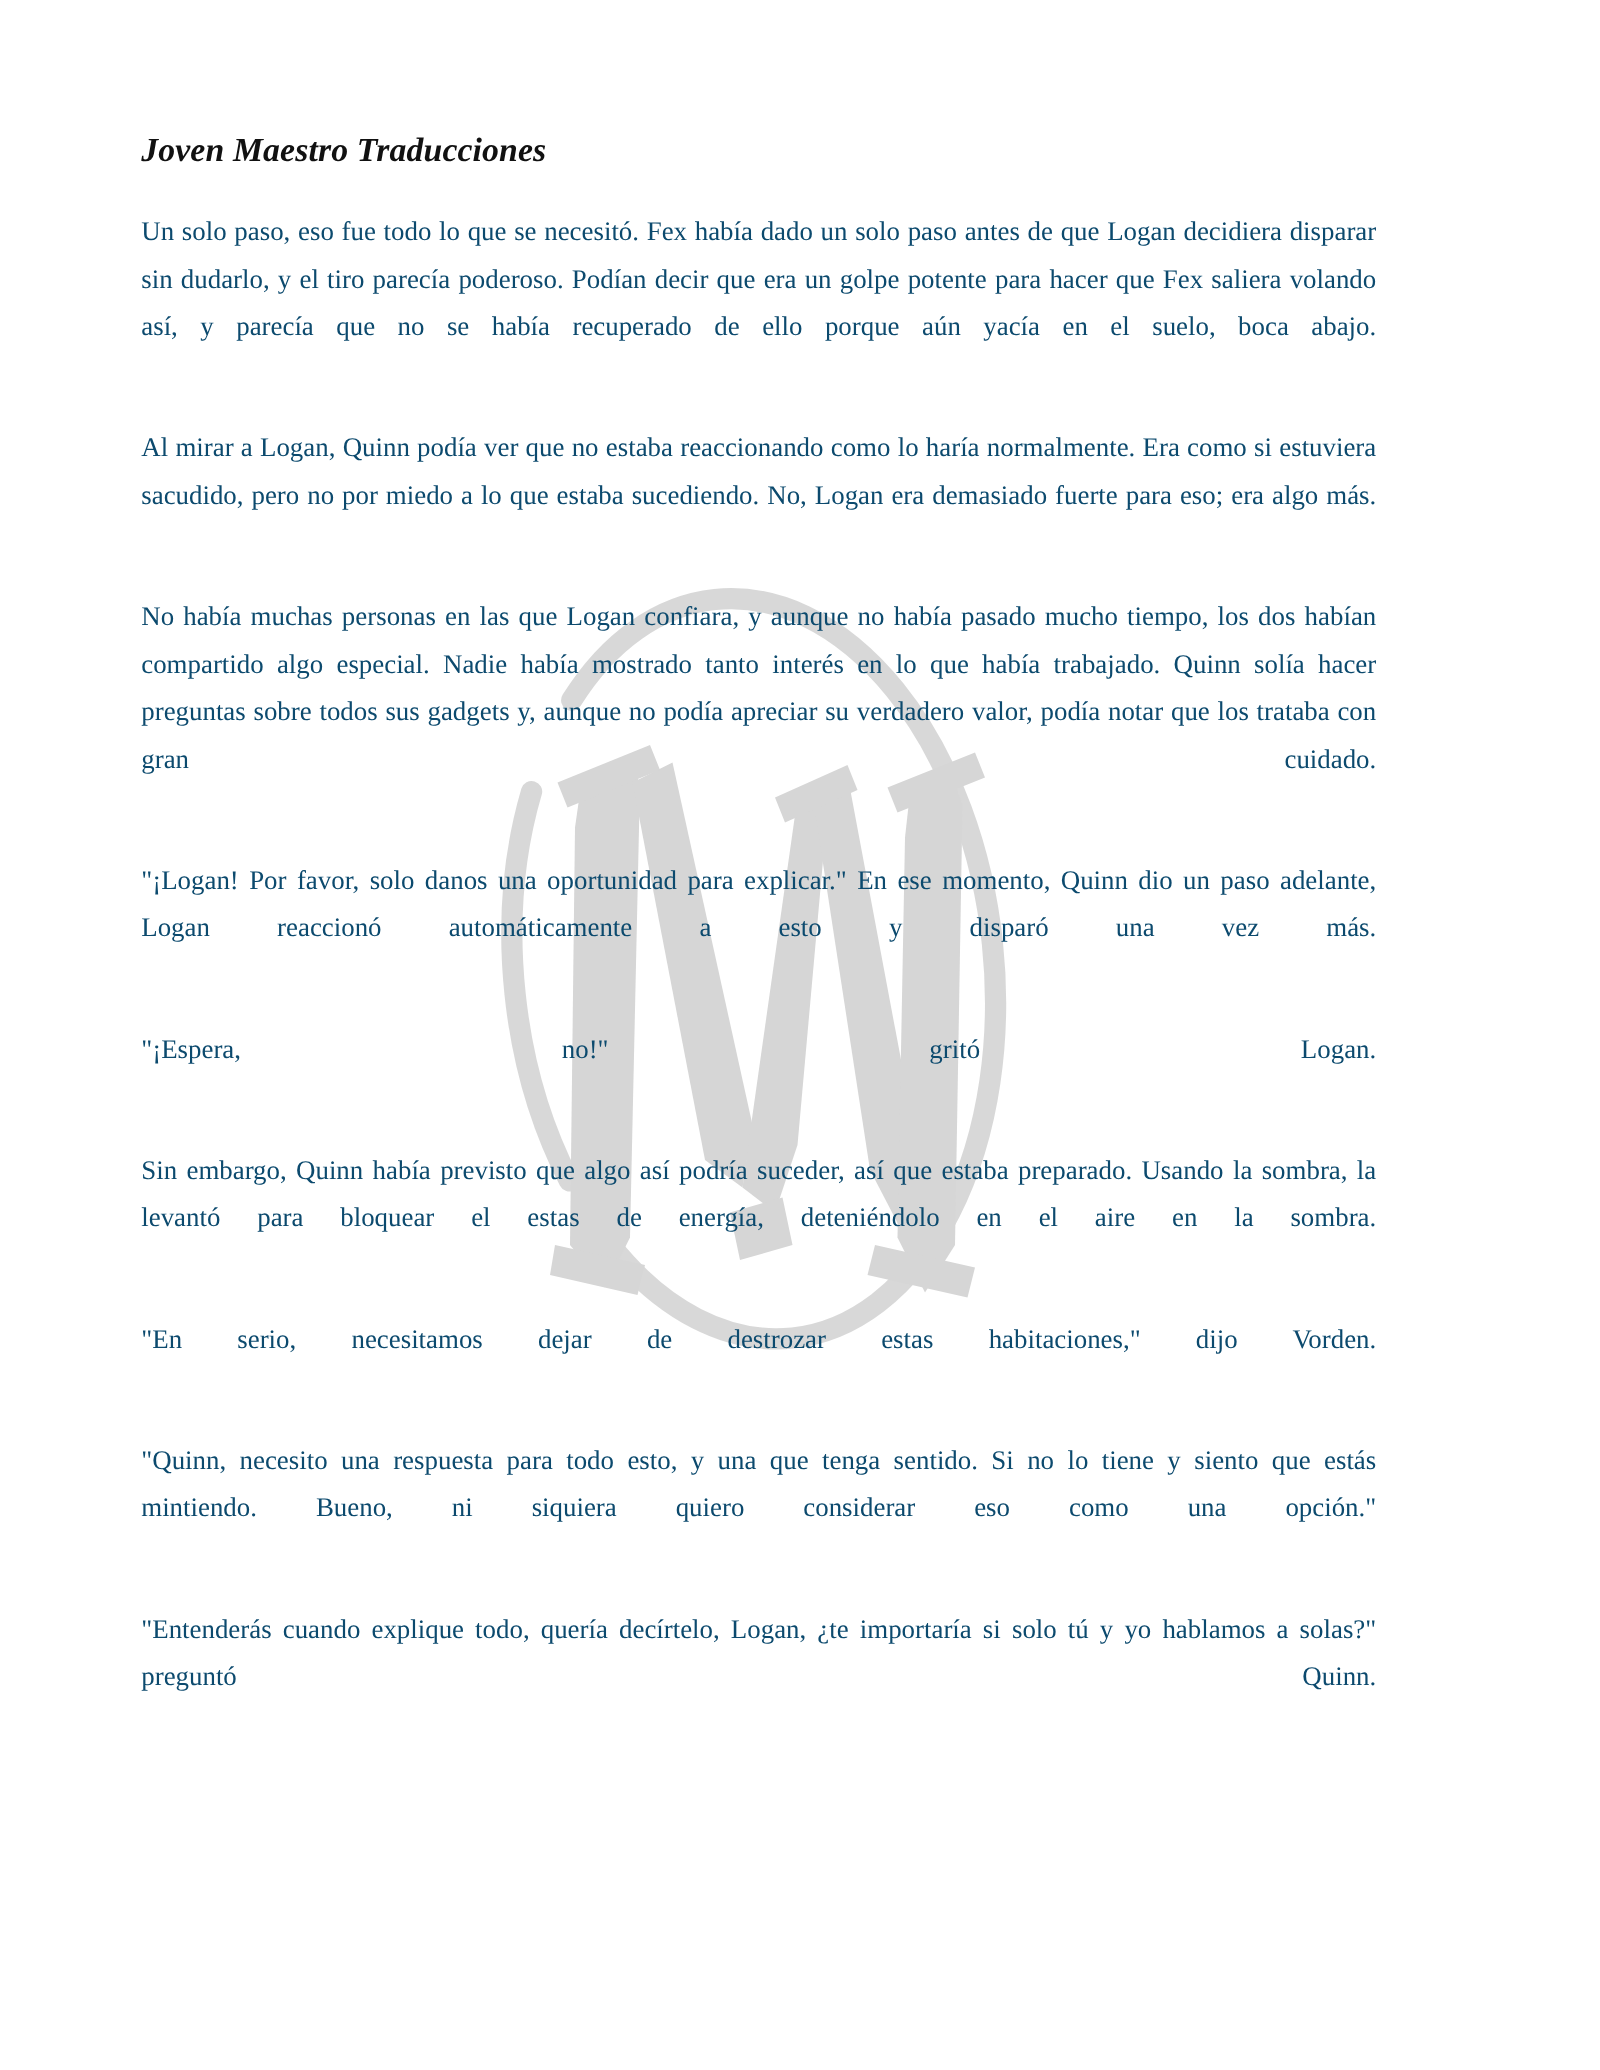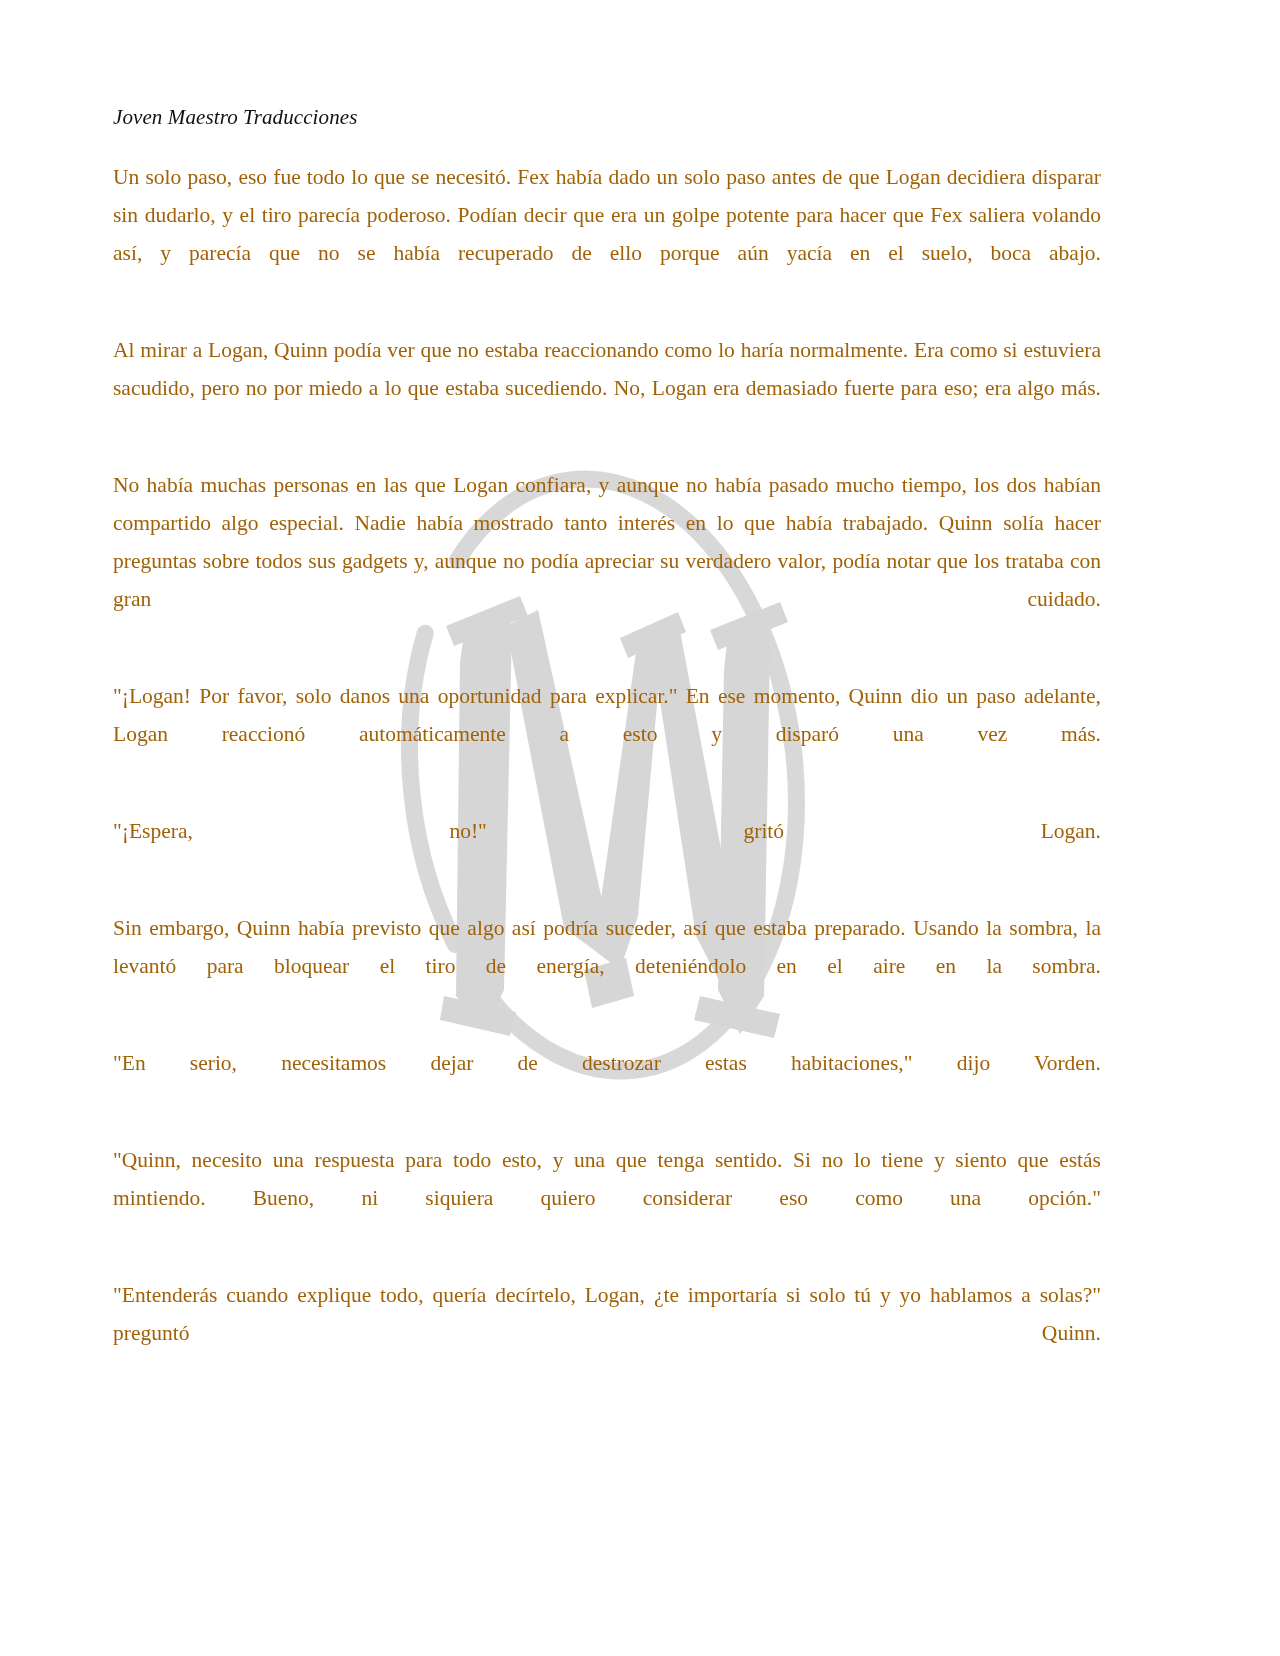--- a/index.html
+++ b/index.html
@@ -42,36 +42,36 @@
   
   .content {
     position: absolute;
     left: 113px;
     top: 104px;
     width: 988px;
     z-index: 2;
   }
 
   .doc-title {
-    font-weight: normal;
+    font-weight: bold;
     font-style: italic;
-    font-size: 21px;
+    font-size: 27px;
     line-height: 1.25;
     letter-spacing: 0.1px;
     margin: 0 0 28px 0;
     color: #111111;
   }
 
   .para {
     font-size: 21.5px;
     line-height: 38px;
     text-align: justify;
     text-justify: inter-word;
     margin: 0 0 21px 0;
-    color: #a16207;
+    color: #0c4a6e;
     hyphens: none;
     word-spacing: 0.2px;
   }
   .para:last-child {
     margin-bottom: 0;
   }
   
   .para::after {
     content: "";
     display: inline-block;
@@ -119,19 +119,19 @@
 
   <div class="content">
 
     <div class="doc-title">Joven Maestro Traducciones</div>
 
     <p class="para">Un solo paso, eso fue todo lo que se necesitó. Fex había dado un solo paso antes de que Logan decidiera disparar sin dudarlo, y el tiro parecía poderoso. Podían decir que era un golpe potente para hacer que Fex saliera volando así, y parecía que no se había recuperado de ello porque aún yacía en el suelo, boca abajo.</p>
     <p class="para">Al mirar a Logan, Quinn podía ver que no estaba reaccionando como lo haría normalmente. Era como si estuviera sacudido, pero no por miedo a lo que estaba sucediendo. No, Logan era demasiado fuerte para eso; era algo más.</p>
     <p class="para">No había muchas personas en las que Logan confiara, y aunque no había pasado mucho tiempo, los dos habían compartido algo especial. Nadie había mostrado tanto interés en lo que había trabajado. Quinn solía hacer preguntas sobre todos sus gadgets y, aunque no podía apreciar su verdadero valor, podía notar que los trataba con gran cuidado.</p>
     <p class="para">"¡Logan! Por favor, solo danos una oportunidad para explicar." En ese momento, Quinn dio un paso adelante, Logan reaccionó automáticamente a esto y disparó una vez más.</p>
     <p class="para">"¡Espera, no!" gritó Logan.</p>
-    <p class="para">Sin embargo, Quinn había previsto que algo así podría suceder, así que estaba preparado. Usando la sombra, la levantó para bloquear el tiro de energía, deteniéndolo en el aire en la sombra.</p>
+    <p class="para">Sin embargo, Quinn había previsto que algo así podría suceder, así que estaba preparado. Usando la sombra, la levantó para bloquear el estas de energía, deteniéndolo en el aire en la sombra.</p>
     <p class="para">"En serio, necesitamos dejar de destrozar estas habitaciones," dijo Vorden.</p>
     <p class="para">"Quinn, necesito una respuesta para todo esto, y una que tenga sentido. Si no lo tiene y siento que estás mintiendo. Bueno, ni siquiera quiero considerar eso como una opción."</p>
     <p class="para">"Entenderás cuando explique todo, quería decírtelo, Logan, ¿te importaría si solo tú y yo hablamos a solas?" preguntó Quinn.</p>
 
   </div>
 </div>
 
 </body></html>

